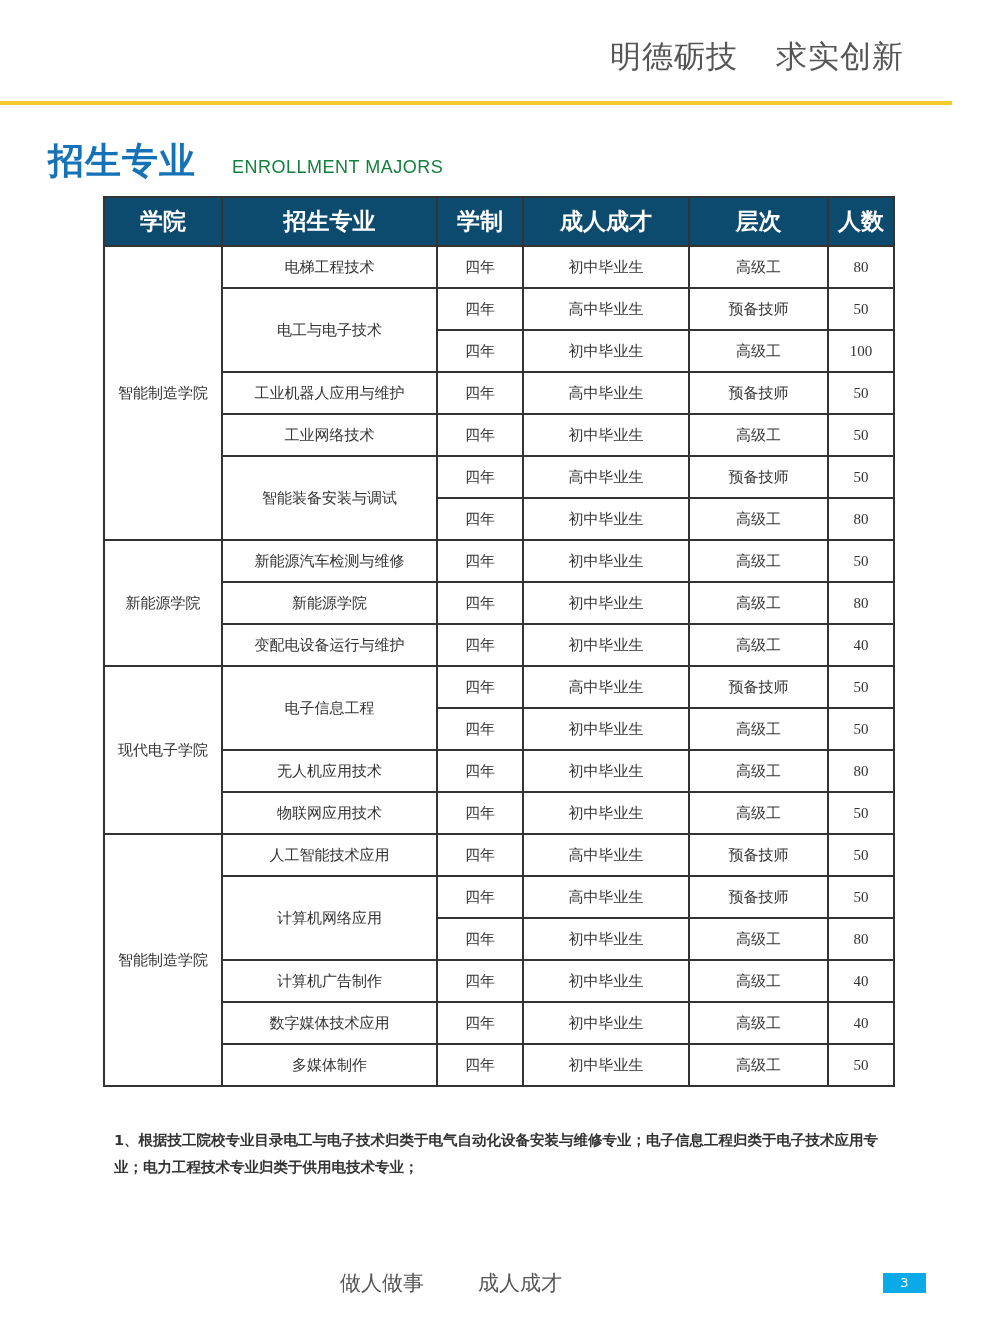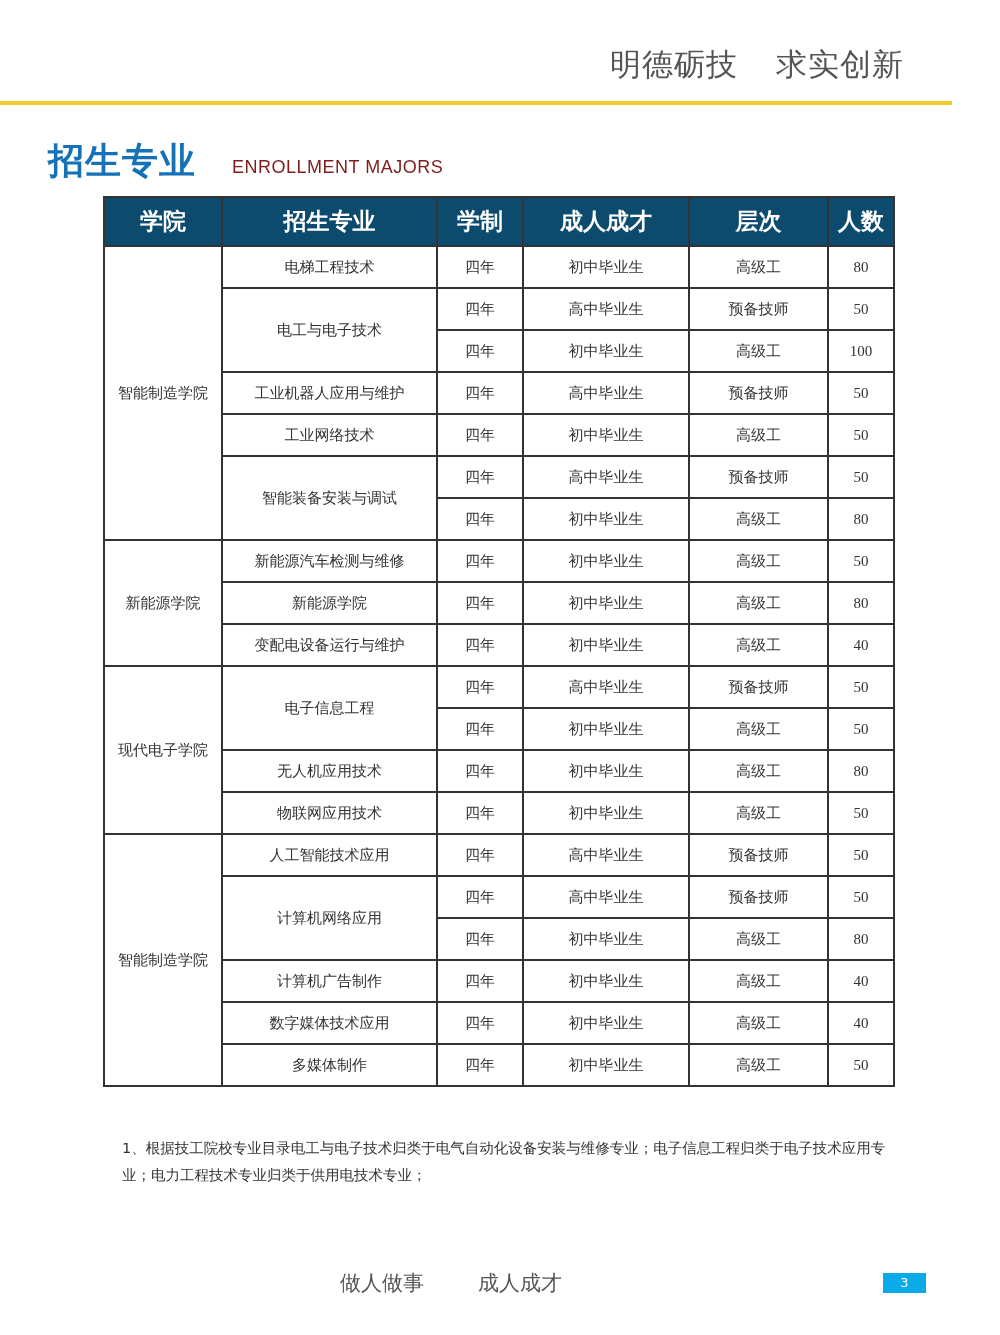--- a/index.html
+++ b/index.html
@@ -2,53 +2,53 @@
 <html><head>
 <meta charset="utf-8">
 <style>
   html, body { margin: 0; padding: 0; }
   body {
     width: 1000px; height: 1335px; position: relative; background: #ffffff;
     font-family: "DejaVu Sans", "Liberation Sans", sans-serif; color: #222;
     overflow: hidden;
   }
   .motto-top {
-    position: absolute; left: 610px; top: 44px; font-size: 31px; color: #555;
+    position: absolute; left: 610px; top: 36px; font-size: 31px; color: #555;
     font-family: "DejaVu Serif", "Liberation Serif", serif; letter-spacing: 1px;
     white-space: nowrap;
   }
   .motto-top span.gap { display: inline-block; width: 38px; }
   .yellow-rule {
     position: absolute; left: 0; top: 101px; width: 952px; height: 4px; background: #f2cc2b;
   }
   .section-title {
     position: absolute; left: 48px; top: 137px; font-size: 36px; font-weight: bold;
     color: #1572b6; letter-spacing: 1px; white-space: nowrap;
   }
   .section-subtitle {
-    position: absolute; left: 232px; top: 157px; font-size: 18px; color: #7f1d1d;
+    position: absolute; left: 232px; top: 157px; font-size: 18px; color: #15803d;
     font-family: "Liberation Sans", sans-serif; letter-spacing: 0.5px; white-space: nowrap;
   }
   table.majors {
     position: absolute; left: 103px; top: 196px; width: 790px;
     border-collapse: collapse; table-layout: fixed;
   }
   table.majors th, table.majors td {
     border: 2px solid #333; text-align: center; vertical-align: middle; padding: 0;
   }
   table.majors th {
     background: #0c4a6e; color: #fff; font-size: 23px; font-weight: bold; height: 47px;
   }
   table.majors td { height: 40px; font-size: 15px; color: #333; }
   table.majors td.num { font-family: Liberation Serif, serif; }
   .notes {
     position: absolute; left: 106px; top: 1119px; width: 800px; font-size: 14.5px;
     color: #333; line-height: 27px;
   }
-  .notes p { margin: 16px; }
+  .notes p { margin: 8px; font-weight: bold; }
   .motto-bottom {
     position: absolute; left: 340px; top: 1269px; font-size: 21px; color: #555;
     font-family: Liberation Mono, monospace; white-space: nowrap;
   }
   .motto-bottom span.gap { display: inline-block; width: 54px; }
   .page-num {
     position: absolute; left: 883px; top: 1273px; width: 43px; height: 20px;
     background: #0aaae8; color: #fff; font-size: 13px; text-align: center; line-height: 20px;
   }
 </style>

